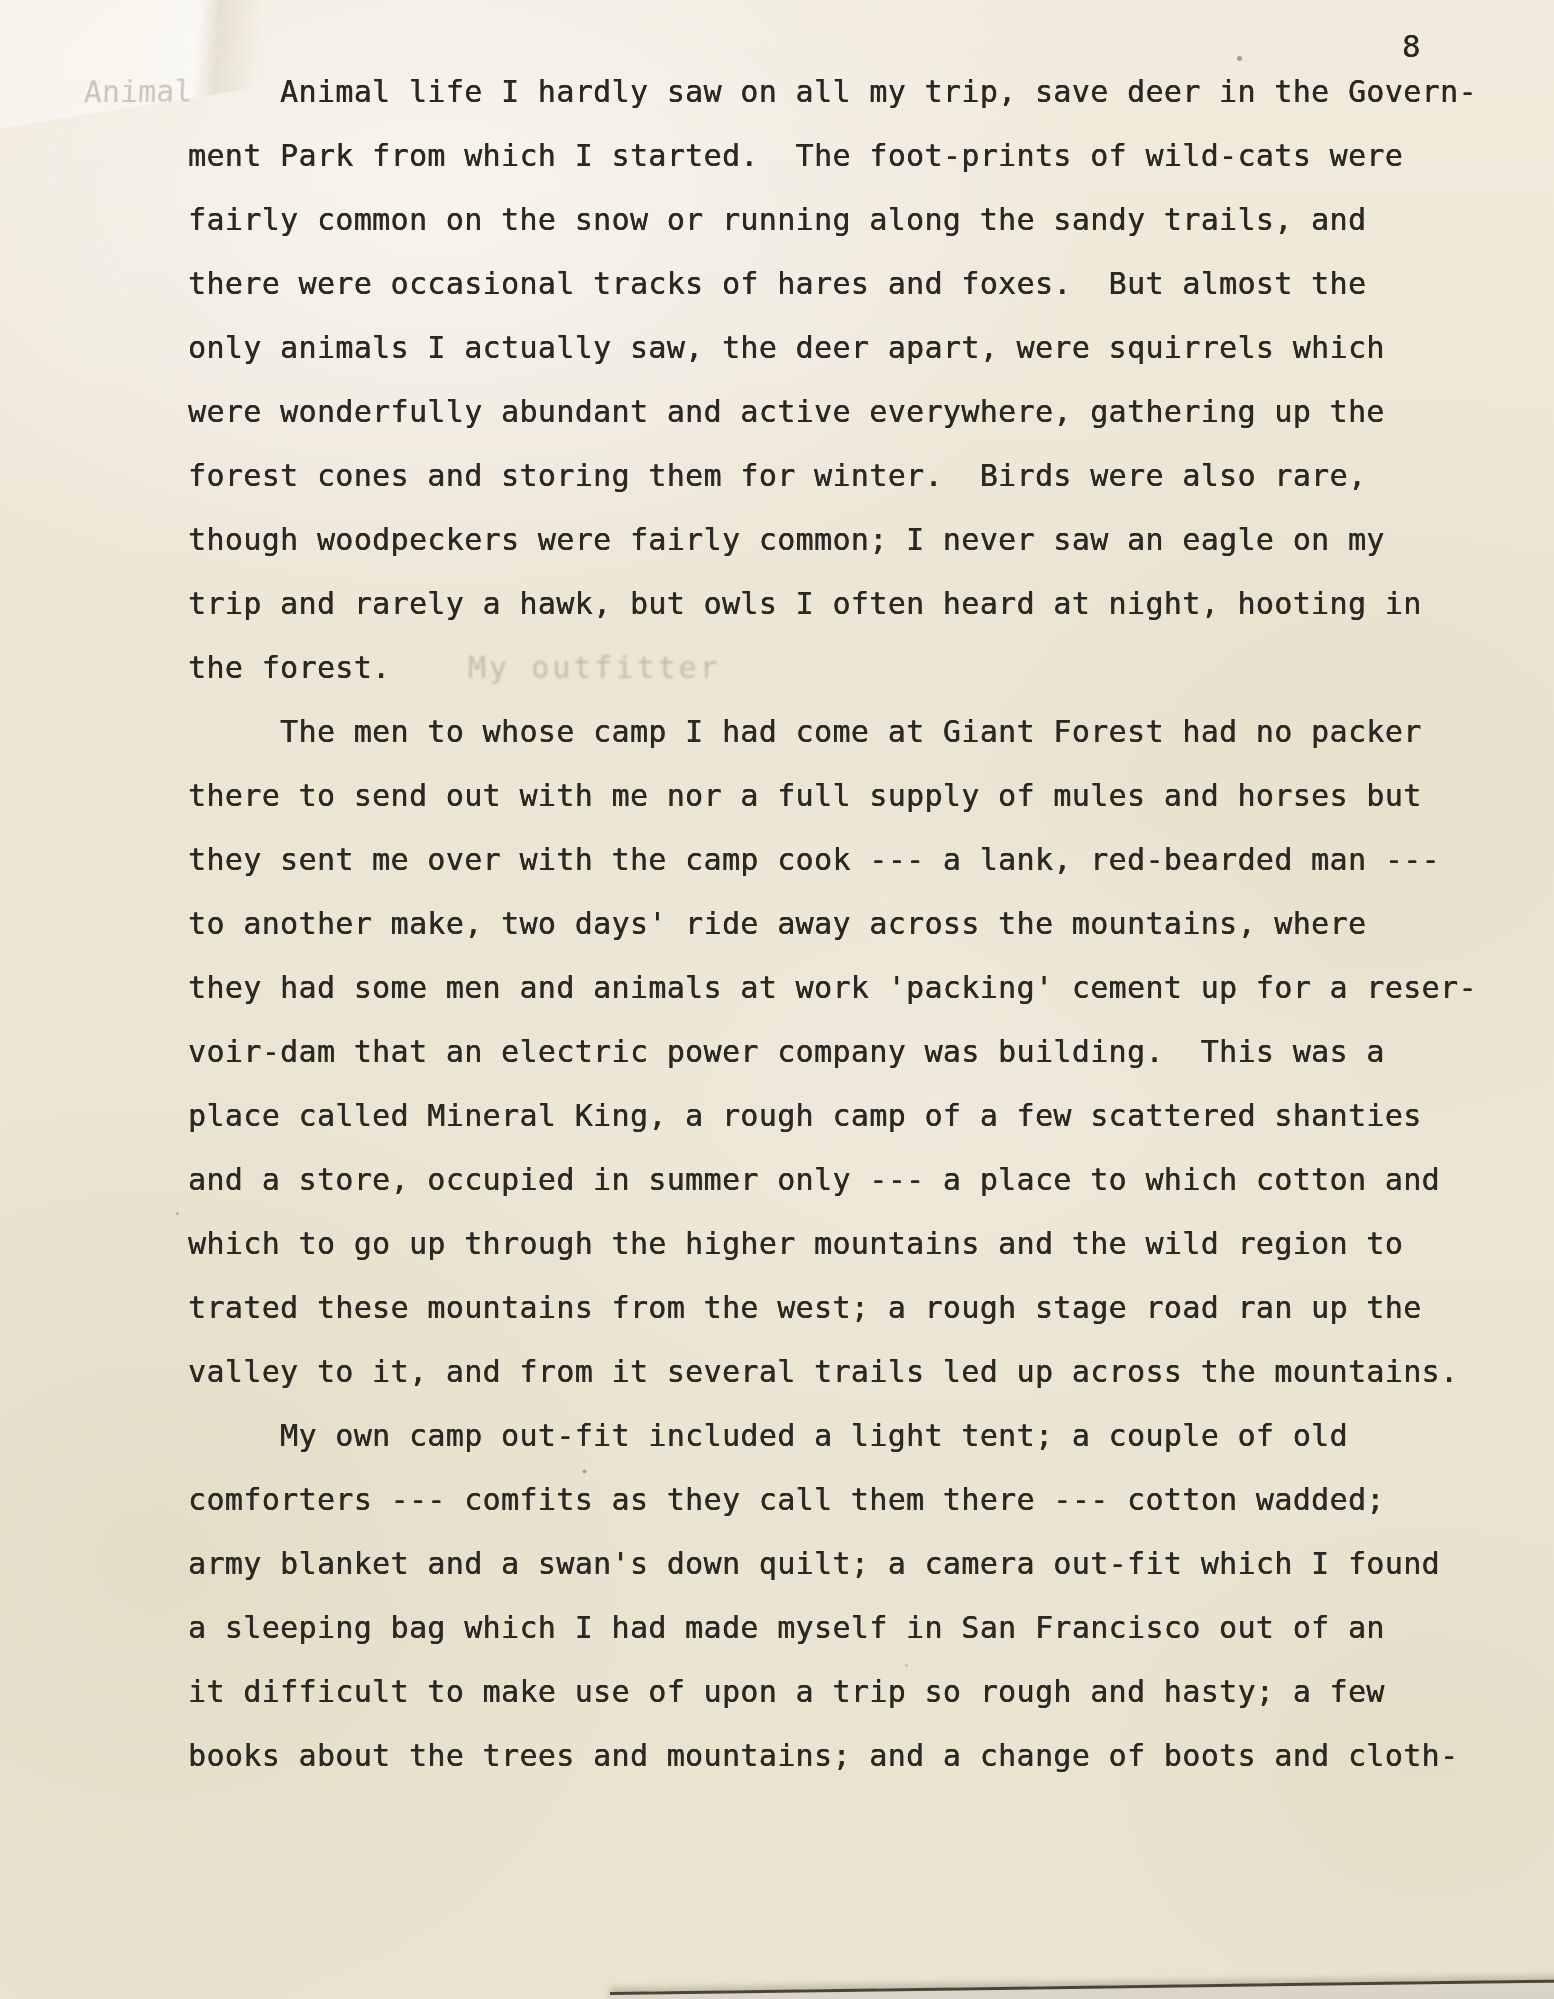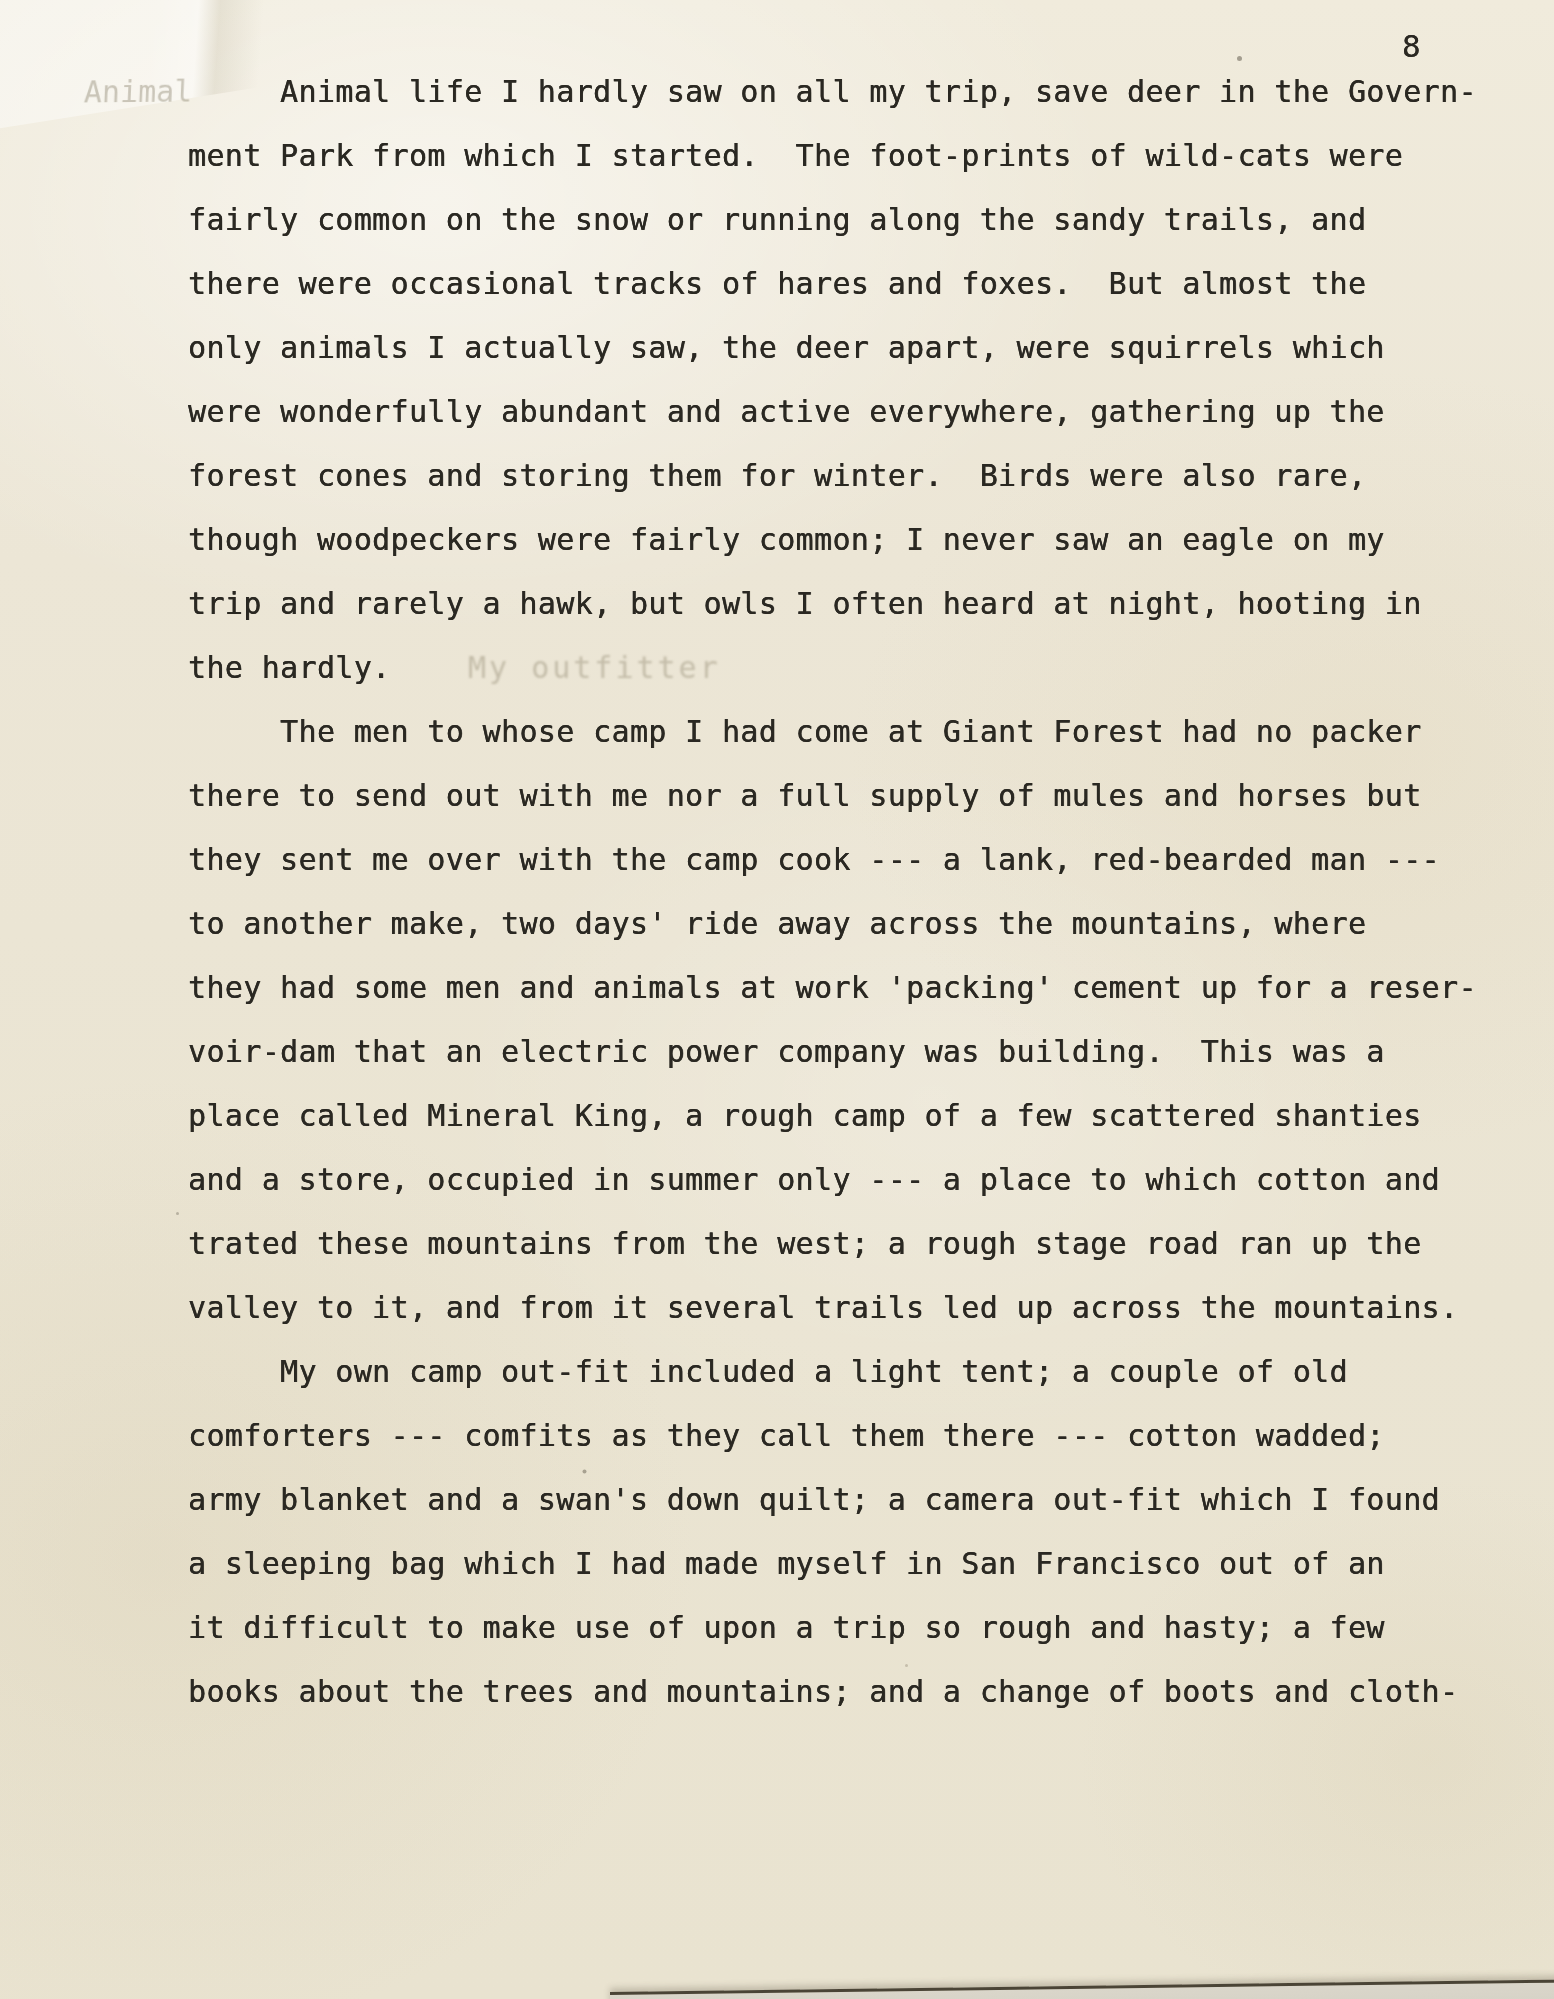--- a/index.html
+++ b/index.html
@@ -127,29 +127,30 @@
     <div class="text-block">
       <div class="line">     Animal life I hardly saw on all my trip, save deer in the Govern-</div>
       <div class="line">ment Park from which I started.  The foot-prints of wild-cats were</div>
       <div class="line">fairly common on the snow or running along the sandy trails, and</div>
       <div class="line">there were occasional tracks of hares and foxes.  But almost the</div>
       <div class="line">only animals I actually saw, the deer apart, were squirrels which</div>
       <div class="line">were wonderfully abundant and active everywhere, gathering up the</div>
       <div class="line">forest cones and storing them for winter.  Birds were also rare,</div>
       <div class="line">though woodpeckers were fairly common; I never saw an eagle on my</div>
       <div class="line">trip and rarely a hawk, but owls I often heard at night, hooting in</div>
-      <div class="line">the hardly.</div>
+      <div class="line">the forest.</div>
       <div class="line">     The men to whose camp I had come at Giant Forest had no packer</div>
       <div class="line">there to send out with me nor a full supply of mules and horses but</div>
       <div class="line">they sent me over with the camp cook --- a lank, red-bearded man ---</div>
       <div class="line">to another make, two days' ride away across the mountains, where</div>
       <div class="line">they had some men and animals at work 'packing' cement up for a reser-</div>
       <div class="line">voir-dam that an electric power company was building.  This was a</div>
       <div class="line">place called Mineral King, a rough camp of a few scattered shanties</div>
       <div class="line">and a store, occupied in summer only --- a place to which cotton and</div>
+      <div class="line">which to go up through the higher mountains and the wild region to</div>
       <div class="line">trated these mountains from the west; a rough stage road ran up the</div>
       <div class="line">valley to it, and from it several trails led up across the mountains.</div>
       <div class="line">     My own camp out-fit included a light tent; a couple of old</div>
       <div class="line">comforters --- comfits as they call them there --- cotton wadded;</div>
       <div class="line">army blanket and a swan's down quilt; a camera out-fit which I found</div>
       <div class="line">a sleeping bag which I had made myself in San Francisco out of an</div>
       <div class="line">it difficult to make use of upon a trip so rough and hasty; a few</div>
       <div class="line">books about the trees and mountains; and a change of boots and cloth-</div>
     </div>
 

